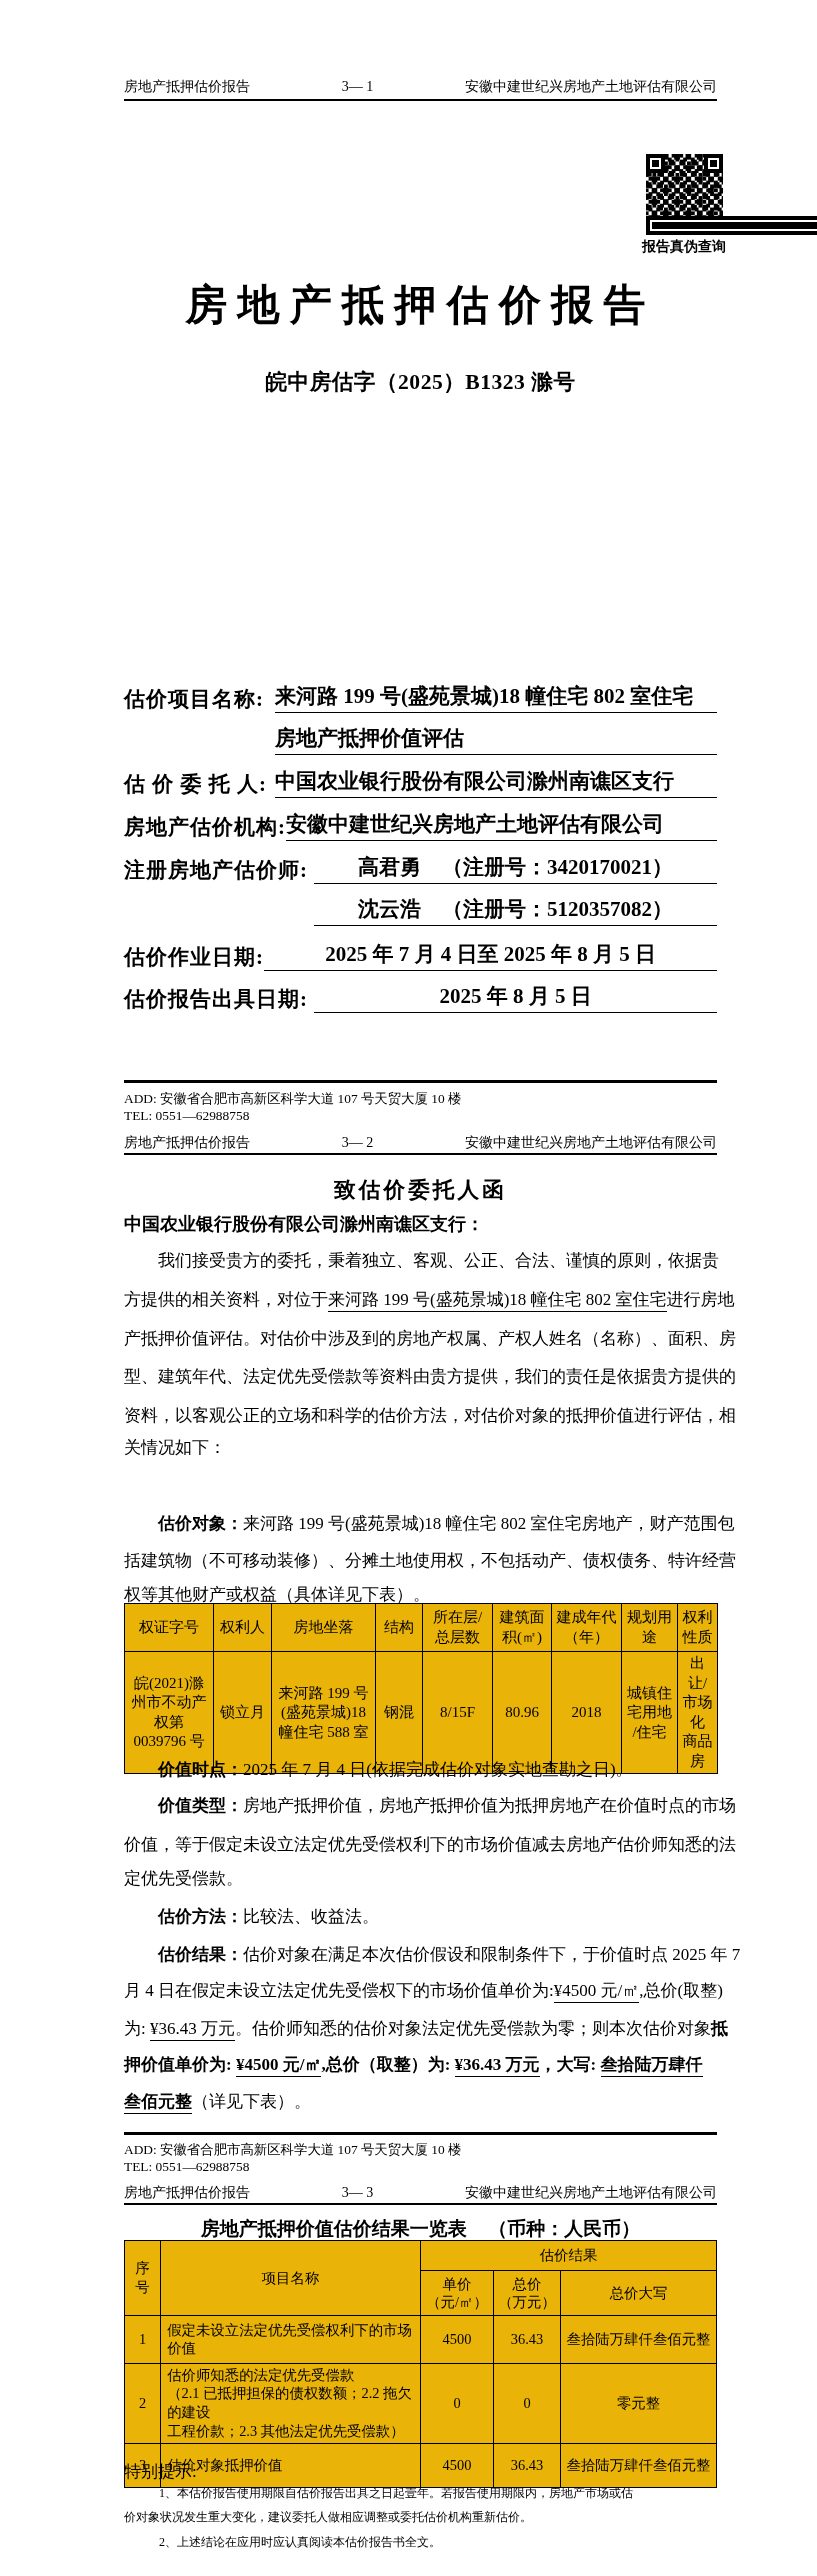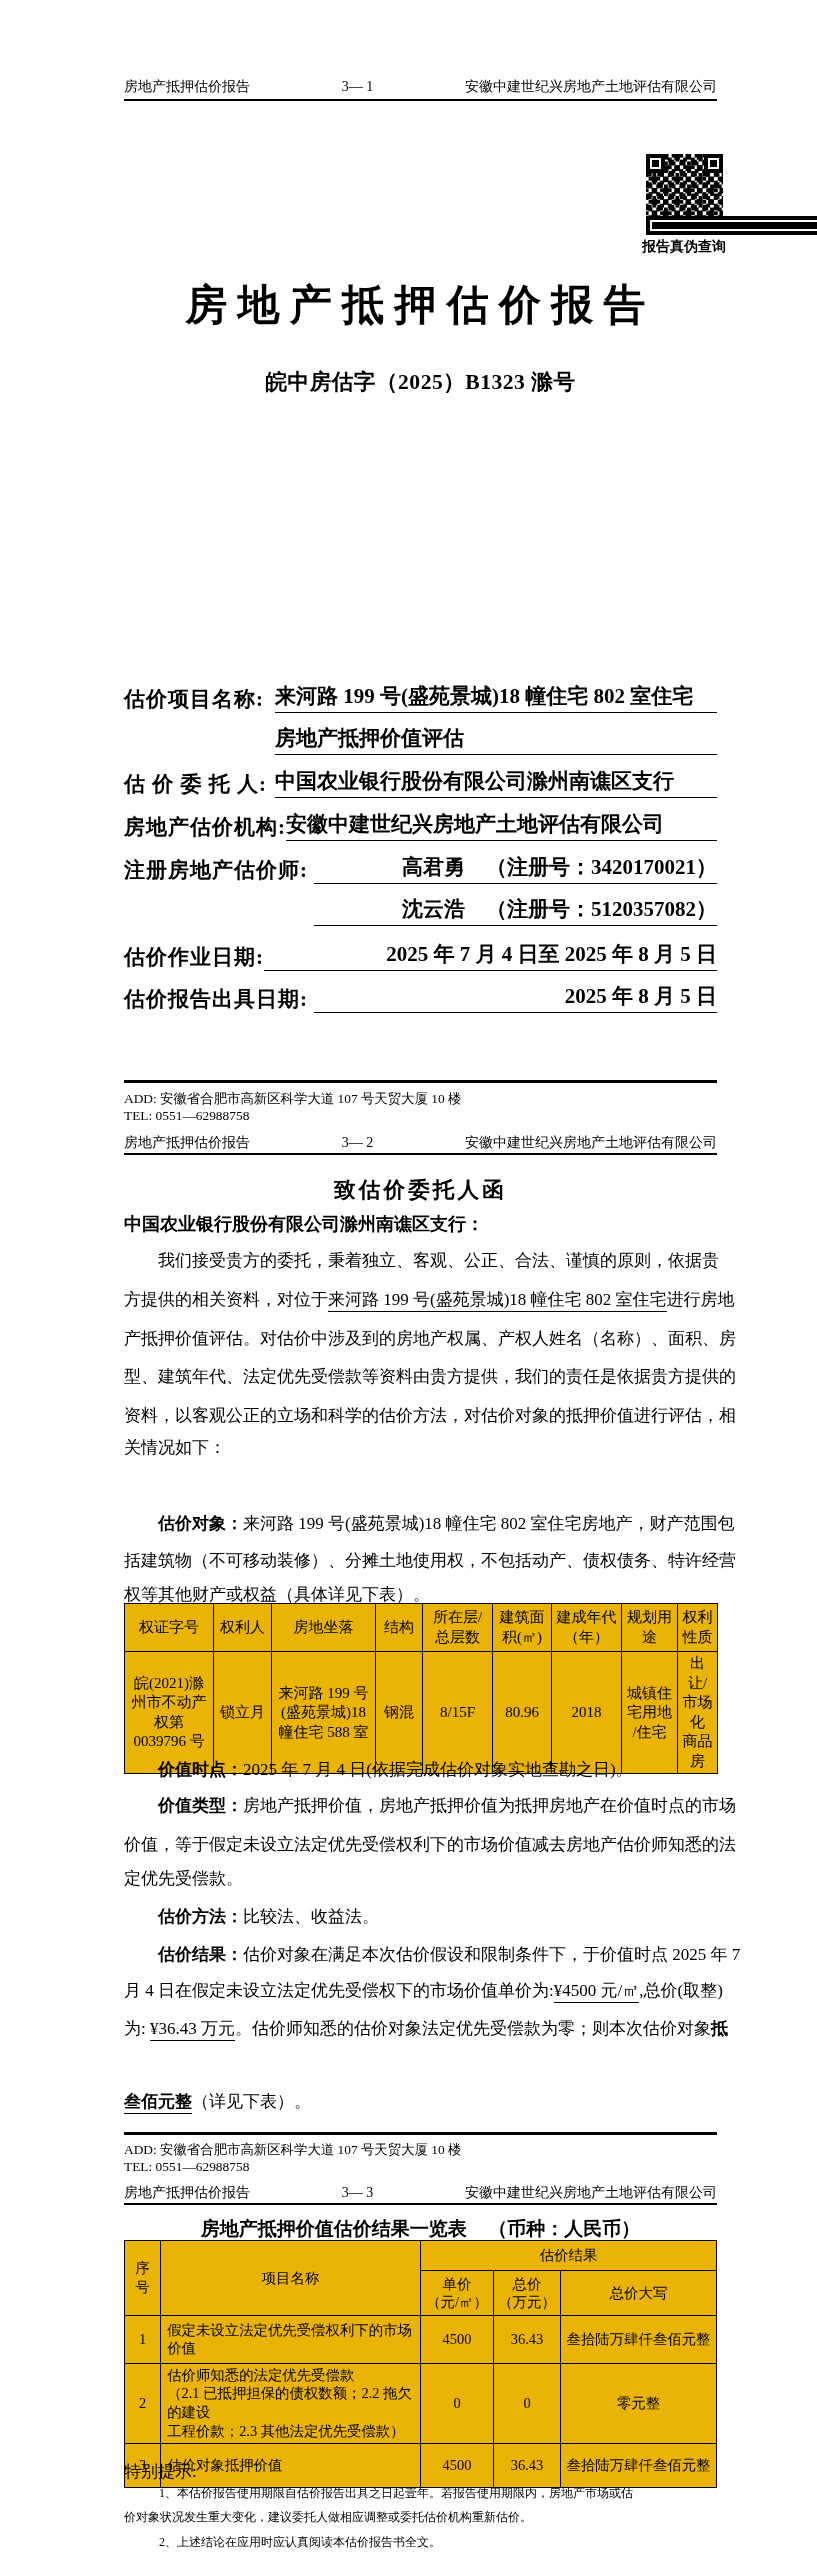--- a/index.html
+++ b/index.html
@@ -25,21 +25,21 @@
   
   .doc-title{position:absolute;left:124px;width:593px;top:277px;text-align:center;
              font-size:42px;font-weight:bold;letter-spacing:10.3px;white-space:nowrap;}
   .doc-no{position:absolute;left:124px;width:593px;top:367px;text-align:center;
           font-size:21.6px;font-weight:bold;letter-spacing:0.5px;white-space:nowrap;}
   .cfield{position:absolute;left:124px;width:593px;display:flex;align-items:flex-end;
           height:32px;font-size:21px;font-weight:bold;white-space:nowrap;}
   .cflabel{letter-spacing:1px;white-space:pre;}
   .lw293{min-width:151px}.lw368{min-width:190px}.lw262{min-width:135px}
   .cfval{flex:1;border-bottom:1.5px solid #000;padding-bottom:2.1px;white-space:nowrap;}
-  .tc{text-align:right}
+  .tc{text-align:center}
   
   .ltitle{position:absolute;left:124px;width:593px;text-align:center;font-size:21.6px;
           font-weight:bold;letter-spacing:3.1px;}
   .laddr{position:absolute;left:124px;font-size:18px;font-weight:bold;white-space:nowrap;}
   .bl{position:absolute;left:124px;width:598px;font-size:17px;white-space:nowrap;}
   .bl.ind{padding-left:34px;}
   .b{font-weight:bold;}
   .u{border-bottom:1px solid #000;padding-bottom:1.5px;}
   
   table{border-collapse:collapse;table-layout:fixed;background:#eab308;}
@@ -191,20 +191,21 @@
     </table>
 
   <div class="bl ind" style="top:1758px"><span class="b">价值时点：</span><span>2025 年 7 月 4 日(依据完成估价对象实地查勘之日)。</span></div>
   <div class="bl" style="top:1833px"><span>价值，等于假定未设立法定优先受偿权利下的市场价值减去房地产估价师知悉的法</span></div>
   <div class="bl ind" style="top:1794px"><span class="b">价值类型：</span><span>房地产抵押价值，房地产抵押价值为抵押房地产在价值时点的市场</span></div>
   <div class="bl" style="top:1867px"><span>定优先受偿款。</span></div>
   <div class="bl ind" style="top:1905px"><span class="b">估价方法：</span><span>比较法、收益法。</span></div>
   <div class="bl ind" style="top:1943px"><span class="b">估价结果：</span><span>估价对象在满足本次估价假设和限制条件下，于价值时点 2025 年 7</span></div>
   <div class="bl" style="top:1979px"><span>月 4 日在假定未设立法定优先受偿权下的市场价值单价为:</span><span class="u">¥4500 元/㎡</span><span>,总价(取整)</span></div>
   <div class="bl" style="top:2017px"><span>为: </span><span class="u">¥36.43 万元</span><span>。估价师知悉的估价对象法定优先受偿款为零；则本次估价对象</span><span class="b">抵</span></div>
+  <div class="bl" style="top:2053px"><span class="b">押价值单价为: </span><span class="b u">¥4500 元/㎡</span><span class="b">,总价（取整）为: </span><span class="b u">¥36.43 万元</span><span class="b">，大写: </span><span class="b u">叁拾陆万肆仟</span></div>
   <div class="bl" style="top:2090px"><span class="b u">叁佰元整</span><span>（详见下表）。</span></div>
 
   <div class="rule" style="top:2132px;height:2.6px"></div>
   <div class="pfoot" style="top:2141px">ADD: 安徽省合肥市高新区科学大道 107 号天贸大厦 10 楼</div>
   <div class="pfoot" style="top:2159px">TEL: 0551—62988758</div>
 
   <div class="phead" style="top:2184px">
     <span>房地产抵押估价报告</span>
     <span>3— 3</span>
     <span>安徽中建世纪兴房地产土地评估有限公司</span>

